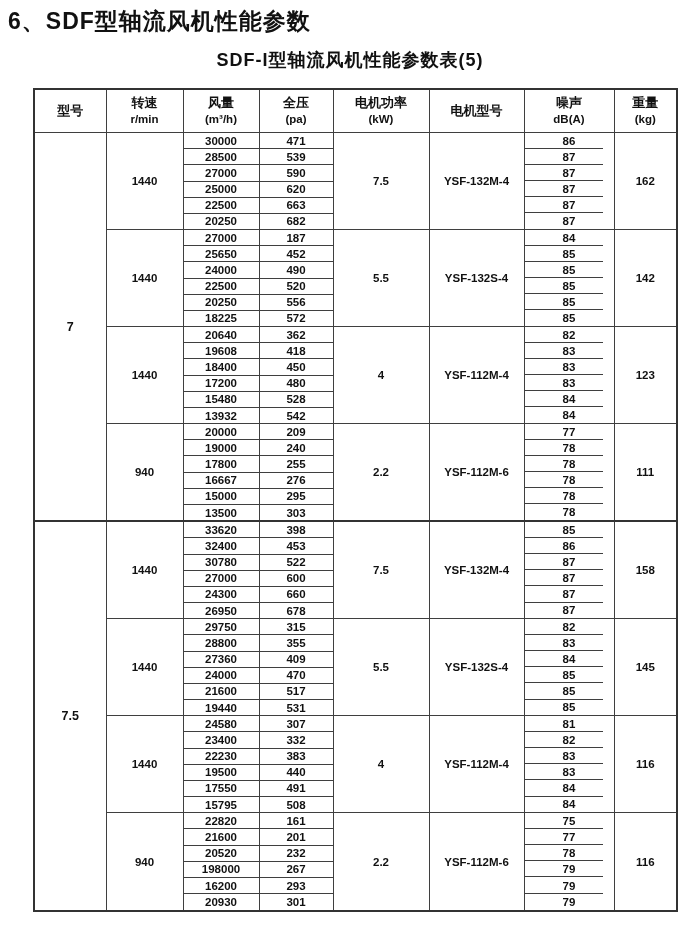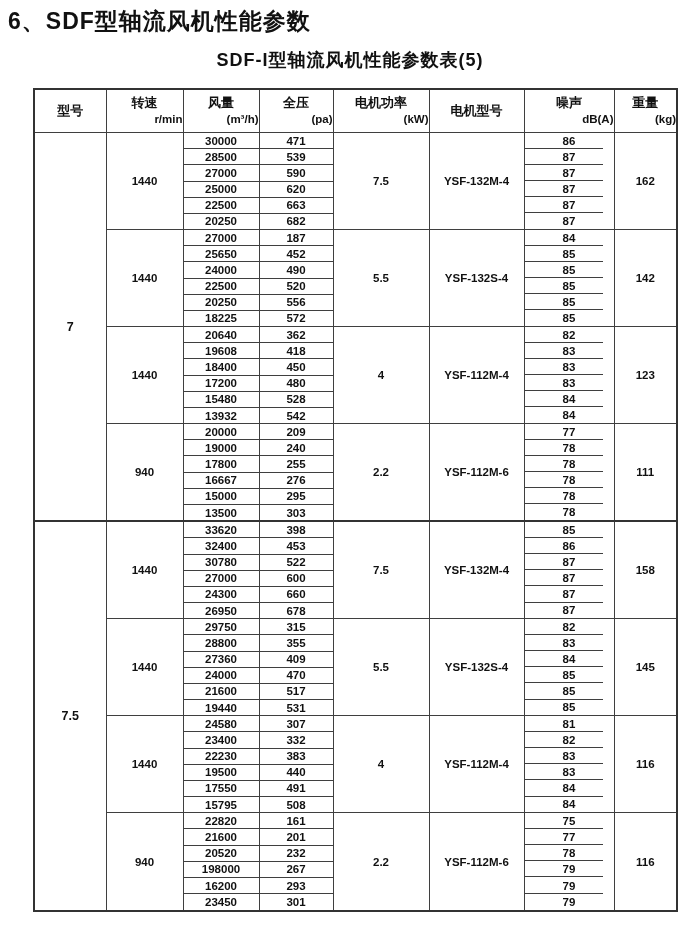--- a/index.html
+++ b/index.html
@@ -51,21 +51,20 @@
     height: 42px;
     font-size: 13px;
     font-weight: 800;
     line-height: 1.3;
     color: #111;
   }
   .perf thead th .unit {
     display: block;
     font-size: 11.5px;
     font-weight: 800;
-    text-align: right;
   }
   .perf tbody td {
     font-size: 11.5px;
     font-weight: 700;
     height: 15px;
     color: #111;
   }
   
   .perf td[data-name="model-cell"] { font-size: 12.5px; }
   
@@ -376,18 +375,18 @@
         <td data-name="air-volume-cell">198000</td>
         <td data-name="pressure-cell">267</td>
         <td data-name="noise-cell" class="noise noise-mid">79</td>
       </tr>
       <tr data-name="table-row">
         <td data-name="air-volume-cell">16200</td>
         <td data-name="pressure-cell">293</td>
         <td data-name="noise-cell" class="noise noise-mid">79</td>
       </tr>
       <tr data-name="table-row">
-        <td data-name="air-volume-cell">23450</td>
+        <td data-name="air-volume-cell">20930</td>
         <td data-name="pressure-cell">301</td>
         <td data-name="noise-cell" class="noise">79</td>
       </tr>
     </tbody>
 </table>
 
 </body></html>

